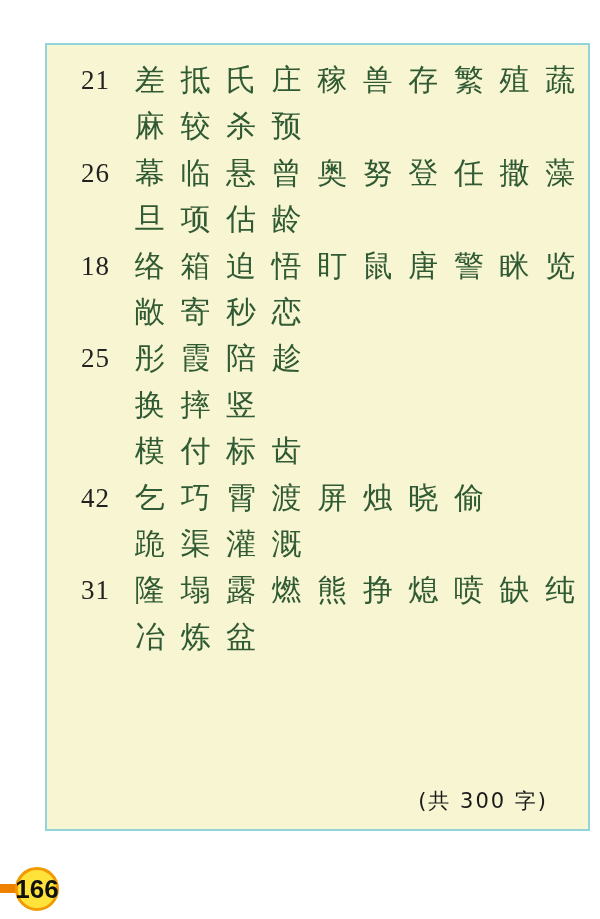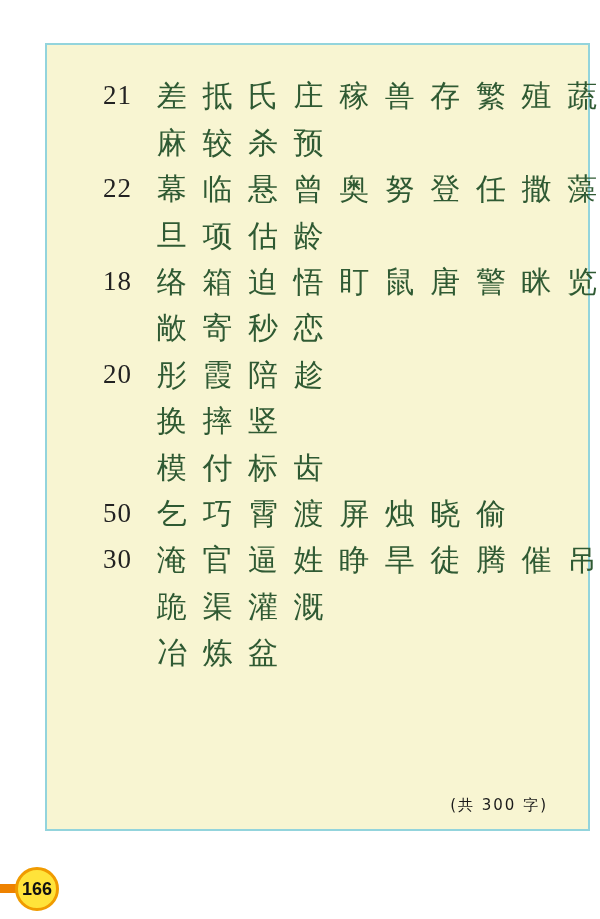--- a/index.html
+++ b/index.html
@@ -23,23 +23,23 @@
     height: 788px;
     box-sizing: border-box;
     background: var(--panel-bg, #f8f5d2);
     border: 2px solid var(--panel-border, #93d4dc);
   }
   .lessons {
     padding-top: 20px;
   }
   .line {
     display: flex;
-    align-items: flex-end;
+    align-items: flex-start;
     height: 46.4px;
-    padding-left: 56px;
+    padding-left: 34px;
   }
   .num {
     width: 46px;
     flex: 0 0 46px;
     font-family: "Liberation Serif", "DejaVu Serif", serif;
     font-size: 27px;
     color: var(--number-color, #222222);
     letter-spacing: 1px;
   }
   .char {
@@ -49,21 +49,21 @@
     font-family: "DejaVu Serif", serif;
     font-size: 30px;
     line-height: 1;
     color: var(--char-color, #2f5a33);
   }
   .total {
     position: absolute;
     right: 40px;
     bottom: 14px;
     font-family: "DejaVu Sans", sans-serif;
-    font-size: 15px;
+    font-size: 21px;
     color: #1a1a1a;
     letter-spacing: 2px;
   }
   .page-badge-bar {
     position: absolute;
     left: 0;
     top: 884px;
     width: 23px;
     height: 9px;
     background: var(--bar-color, #ee8200);
@@ -78,21 +78,21 @@
     box-sizing: border-box;
     border-radius: 50%;
     background: var(--badge-fill, #ffe33a);
     border: 3px solid var(--badge-border, #f09b00);
     display: flex;
     align-items: center;
     justify-content: center;
   }
   .page-badge span {
     font-family: "Liberation Sans", sans-serif;
-    font-size: 18px;
+    font-size: 26px;
     font-weight: bold;
     color: #111111;
     text-align: center;
   }
 </style>
 </head>
 <body>
 
 <div class="page">
 
@@ -112,21 +112,21 @@
           <span class="char">蔬</span>
         </div>
         <div class="line">
           <span class="num"></span>
           <span class="char">麻</span>
           <span class="char">较</span>
           <span class="char">杀</span>
           <span class="char">预</span>
         </div>
         <div class="line">
-          <span class="num">22</span>
+          <span class="num">26</span>
           <span class="char">幕</span>
           <span class="char">临</span>
           <span class="char">悬</span>
           <span class="char">曾</span>
           <span class="char">奥</span>
           <span class="char">努</span>
           <span class="char">登</span>
           <span class="char">任</span>
           <span class="char">撒</span>
           <span class="char">藻</span>
@@ -152,71 +152,71 @@
           <span class="char">览</span>
         </div>
         <div class="line">
           <span class="num"></span>
           <span class="char">敞</span>
           <span class="char">寄</span>
           <span class="char">秒</span>
           <span class="char">恋</span>
         </div>
         <div class="line">
-          <span class="num">20</span>
+          <span class="num">25</span>
           <span class="char">彤</span>
           <span class="char">霞</span>
           <span class="char">陪</span>
           <span class="char">趁</span>
         </div>
         <div class="line">
           <span class="num"></span>
           <span class="char">换</span>
           <span class="char">摔</span>
           <span class="char">竖</span>
         </div>
         <div class="line">
           <span class="num"></span>
           <span class="char">模</span>
           <span class="char">付</span>
           <span class="char">标</span>
           <span class="char">齿</span>
         </div>
         <div class="line">
-          <span class="num">50</span>
+          <span class="num">42</span>
           <span class="char">乞</span>
           <span class="char">巧</span>
           <span class="char">霄</span>
           <span class="char">渡</span>
           <span class="char">屏</span>
           <span class="char">烛</span>
           <span class="char">晓</span>
           <span class="char">偷</span>
         </div>
         <div class="line">
-          <span class="num">30</span>
-          <span class="char">淹</span>
-          <span class="char">官</span>
-          <span class="char">逼</span>
-          <span class="char">姓</span>
-          <span class="char">睁</span>
-          <span class="char">旱</span>
-          <span class="char">徒</span>
-          <span class="char">腾</span>
-          <span class="char">催</span>
-          <span class="char">吊</span>
-        </div>
-        <div class="line">
           <span class="num"></span>
           <span class="char">跪</span>
           <span class="char">渠</span>
           <span class="char">灌</span>
           <span class="char">溉</span>
         </div>
         <div class="line">
+          <span class="num">31</span>
+          <span class="char">隆</span>
+          <span class="char">塌</span>
+          <span class="char">露</span>
+          <span class="char">燃</span>
+          <span class="char">熊</span>
+          <span class="char">挣</span>
+          <span class="char">熄</span>
+          <span class="char">喷</span>
+          <span class="char">缺</span>
+          <span class="char">纯</span>
+        </div>
+        <div class="line">
           <span class="num"></span>
           <span class="char">冶</span>
           <span class="char">炼</span>
           <span class="char">盆</span>
         </div>
       </div>
     <div class="total">(共 300 字)</div>
   </div>
 
   <div class="page-badge-bar"></div>

